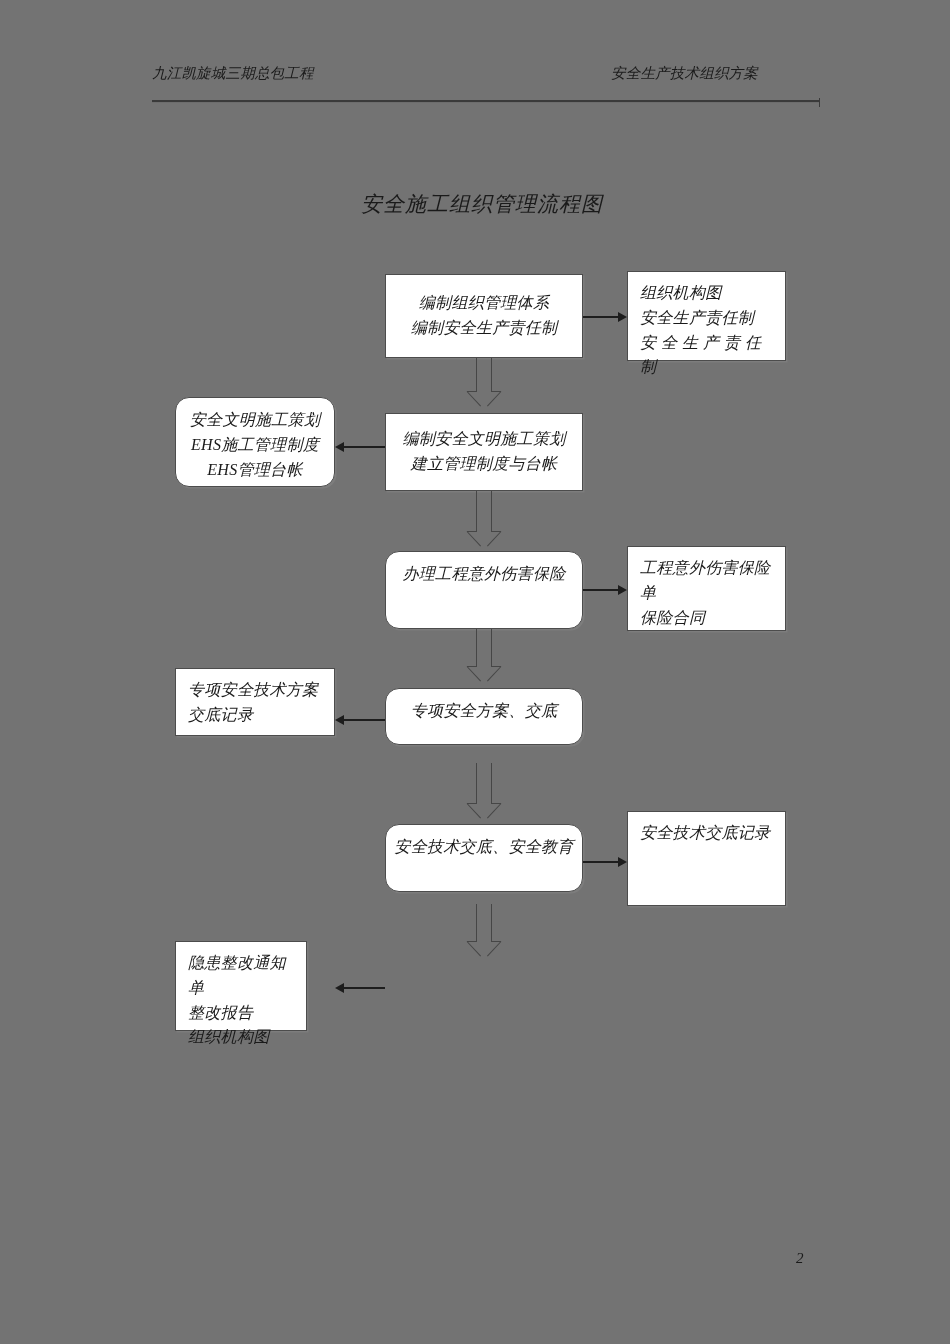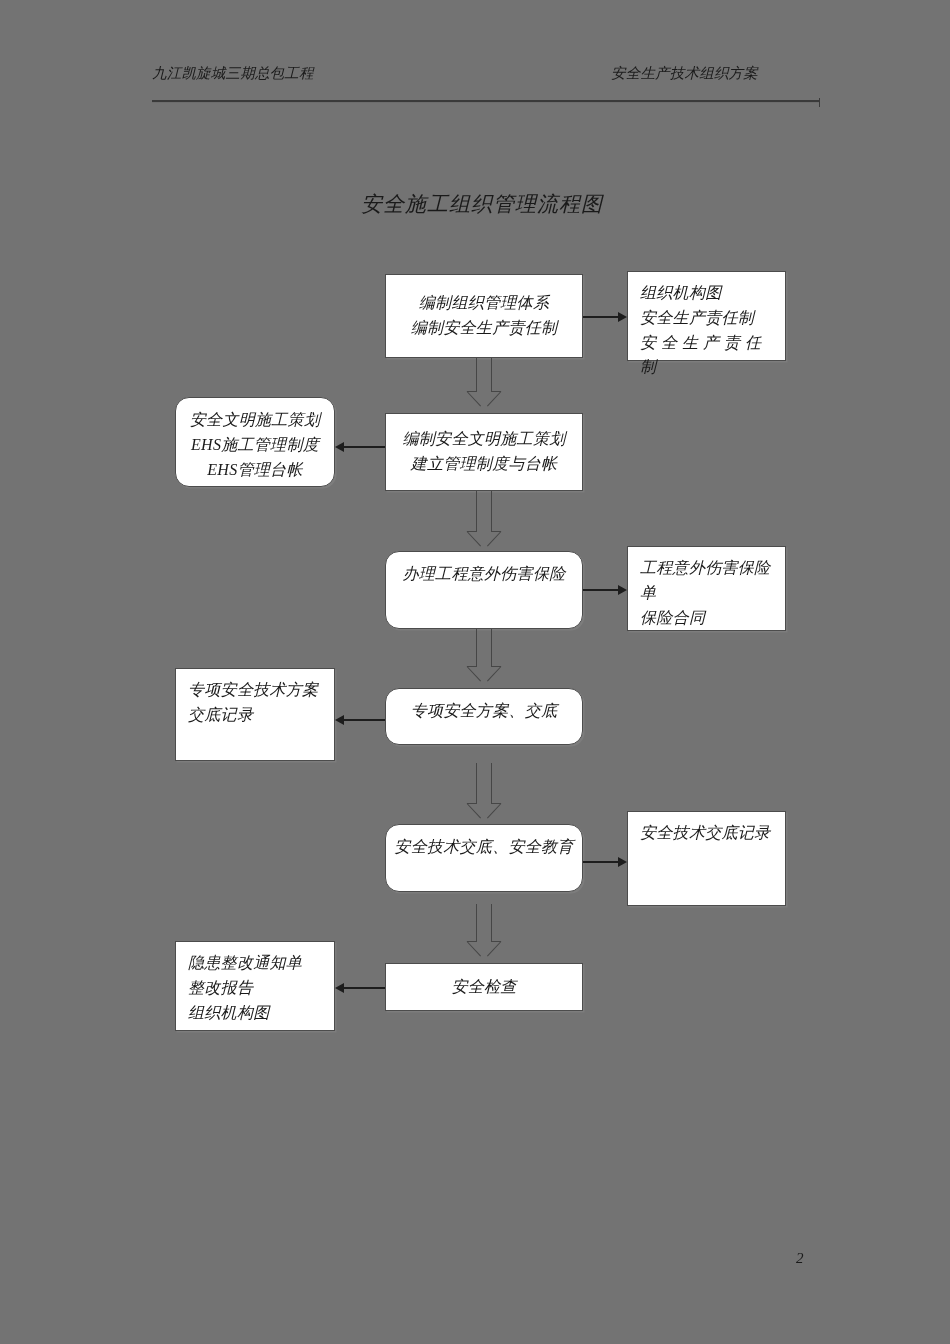--- a/index.html
+++ b/index.html
@@ -290,21 +290,21 @@
       <span class="stem-r" style="height:37px;"></span>
       <span class="wing-l" style="top:37px;"></span>
       <span class="wing-r" style="top:37px;"></span>
       <span class="head" style="top:37px;"></span>
     </div>
 
     <div class="node center-top" style="left:385px; top:672px; width:198px; height:57px;">
       <span class="txt">专项安全方案、交底</span>
     </div>
 
-    <div class="node left-top" style="left:175px; top:652px; width:160px; height:93px;">
+    <div class="node left-top" style="left:175px; top:652px; width:160px; height:68px;">
       <span class="txt">专项安全技术方案</span>
       <span class="txt">交底记录</span>
     </div>
 
     <div class="line-arrow left" style="left:343px; top:703px; width:42px;">
       <span class="tip"></span>
     </div>
 
     <div class="block-arrow" style="left:467px; top:747px; height:62px;">
       <span class="stem-l" style="height:40px;"></span>
@@ -327,25 +327,22 @@
     </div>
 
     <div class="block-arrow" style="left:467px; top:888px; height:59px;">
       <span class="stem-l" style="height:37px;"></span>
       <span class="stem-r" style="height:37px;"></span>
       <span class="wing-l" style="top:37px;"></span>
       <span class="wing-r" style="top:37px;"></span>
       <span class="head" style="top:37px;"></span>
     </div>
 
-    <div class="node center" style="left:385px; top:947px; width:198px; height:48px;">
-      <span class="txt">安全检查</span>
-    </div>
-
-    <div class="node left-top" style="left:175px; top:925px; width:160px; height:90px;">
+
+    <div class="node left-top" style="left:175px; top:925px; width:132px; height:90px;">
       <span class="txt">隐患整改通知单</span>
       <span class="txt">整改报告</span>
       <span class="txt">组织机构图</span>
     </div>
 
     <div class="line-arrow left" style="left:343px; top:971px; width:42px;">
       <span class="tip"></span>
     </div>
 
   </div>

